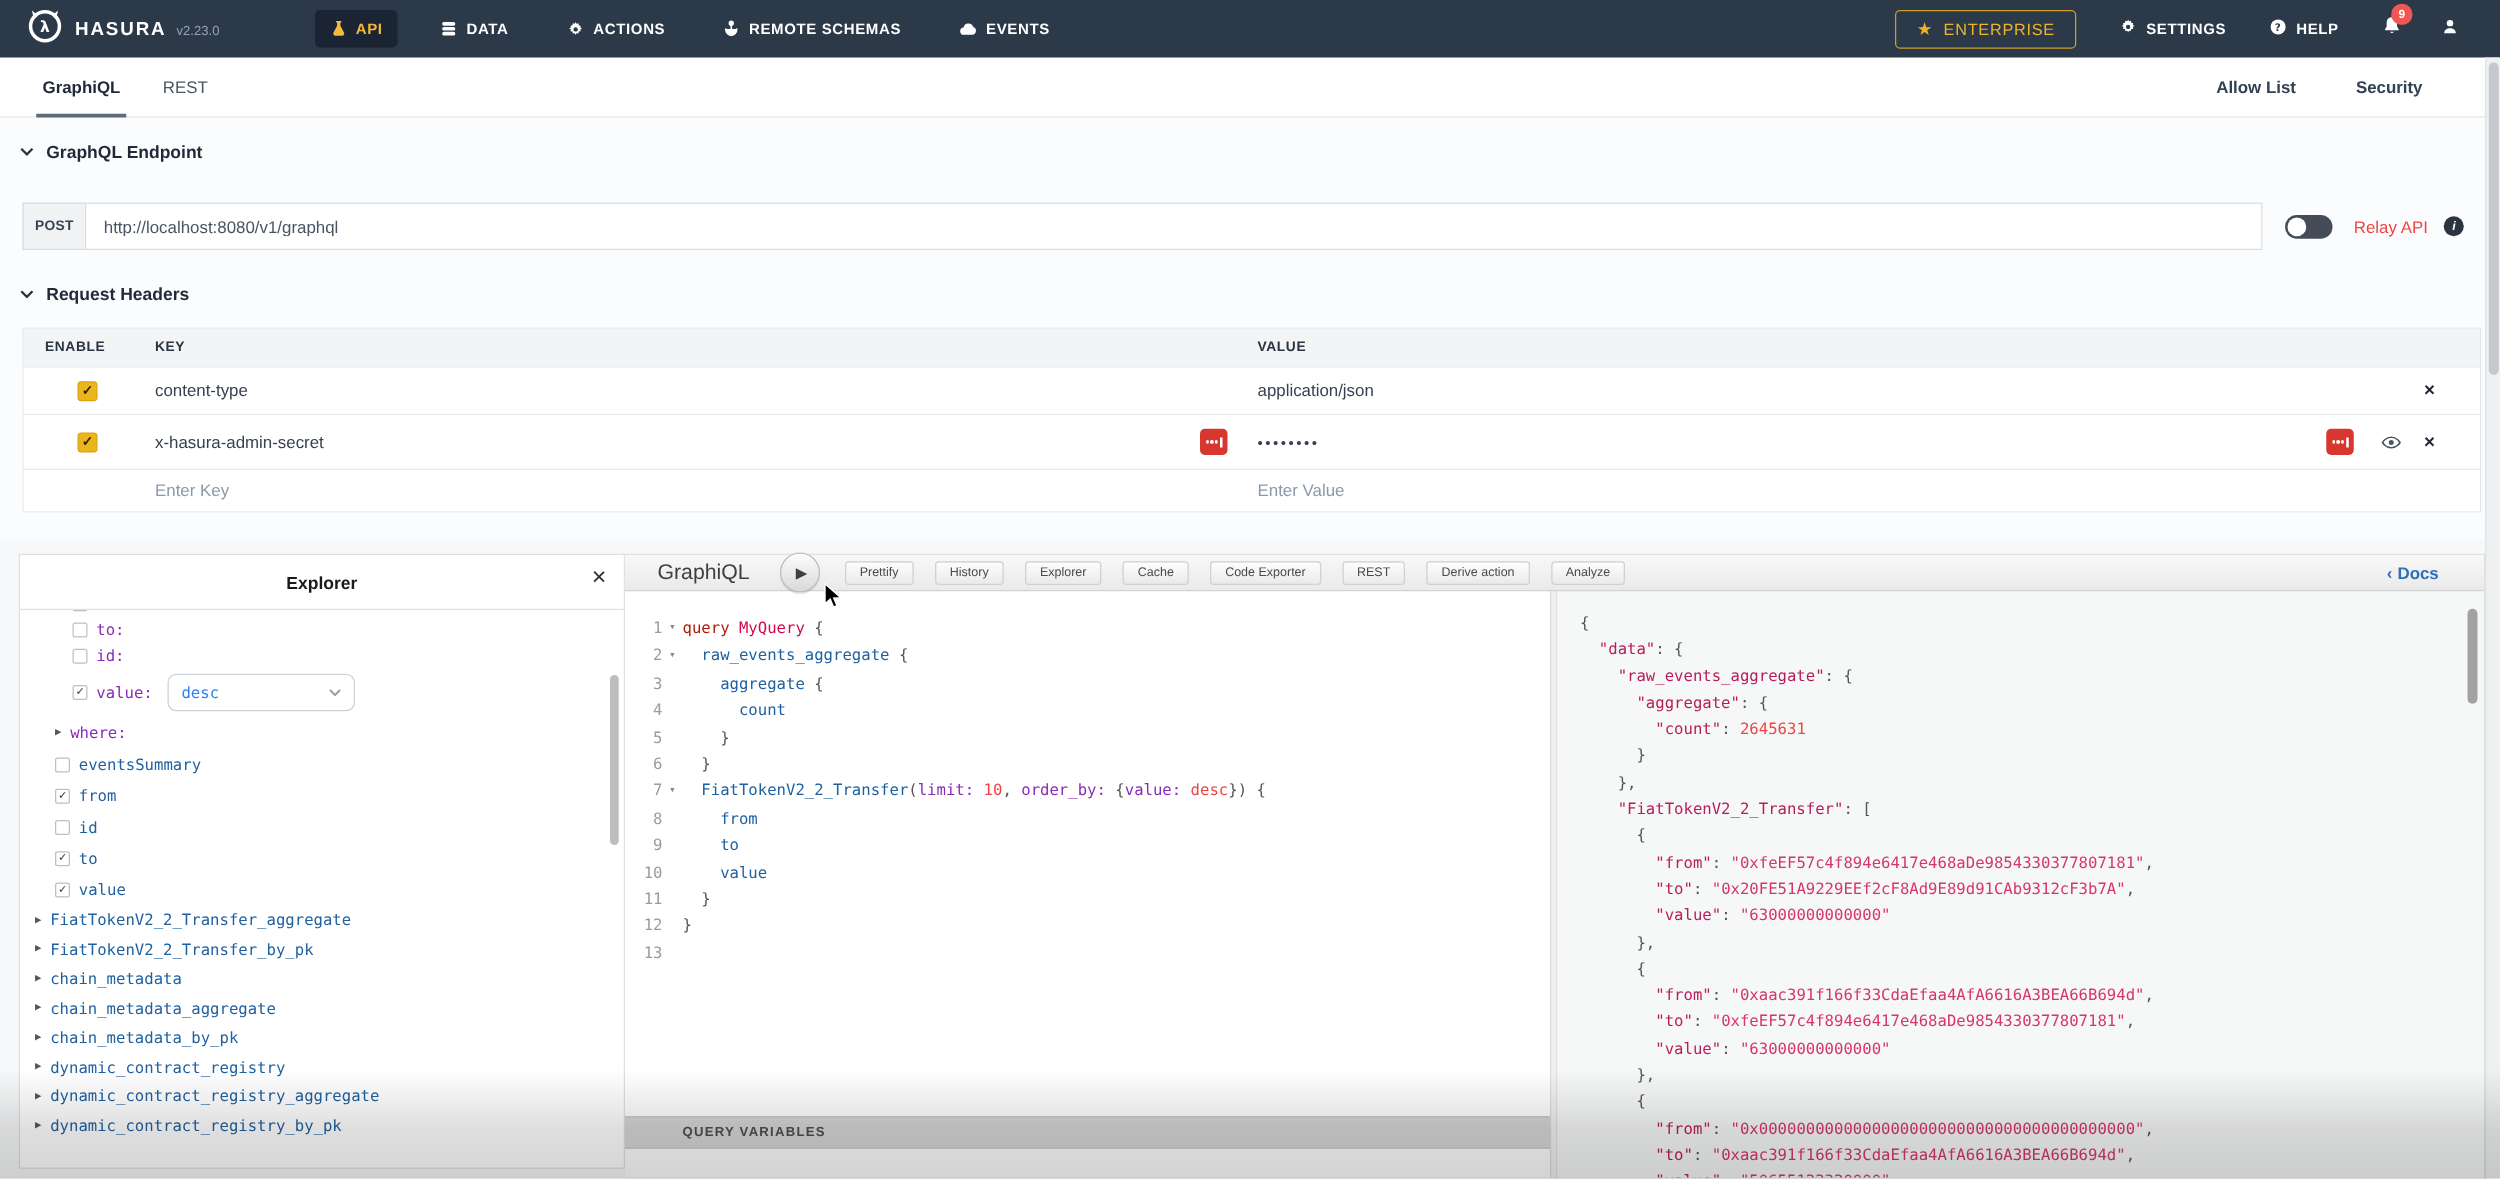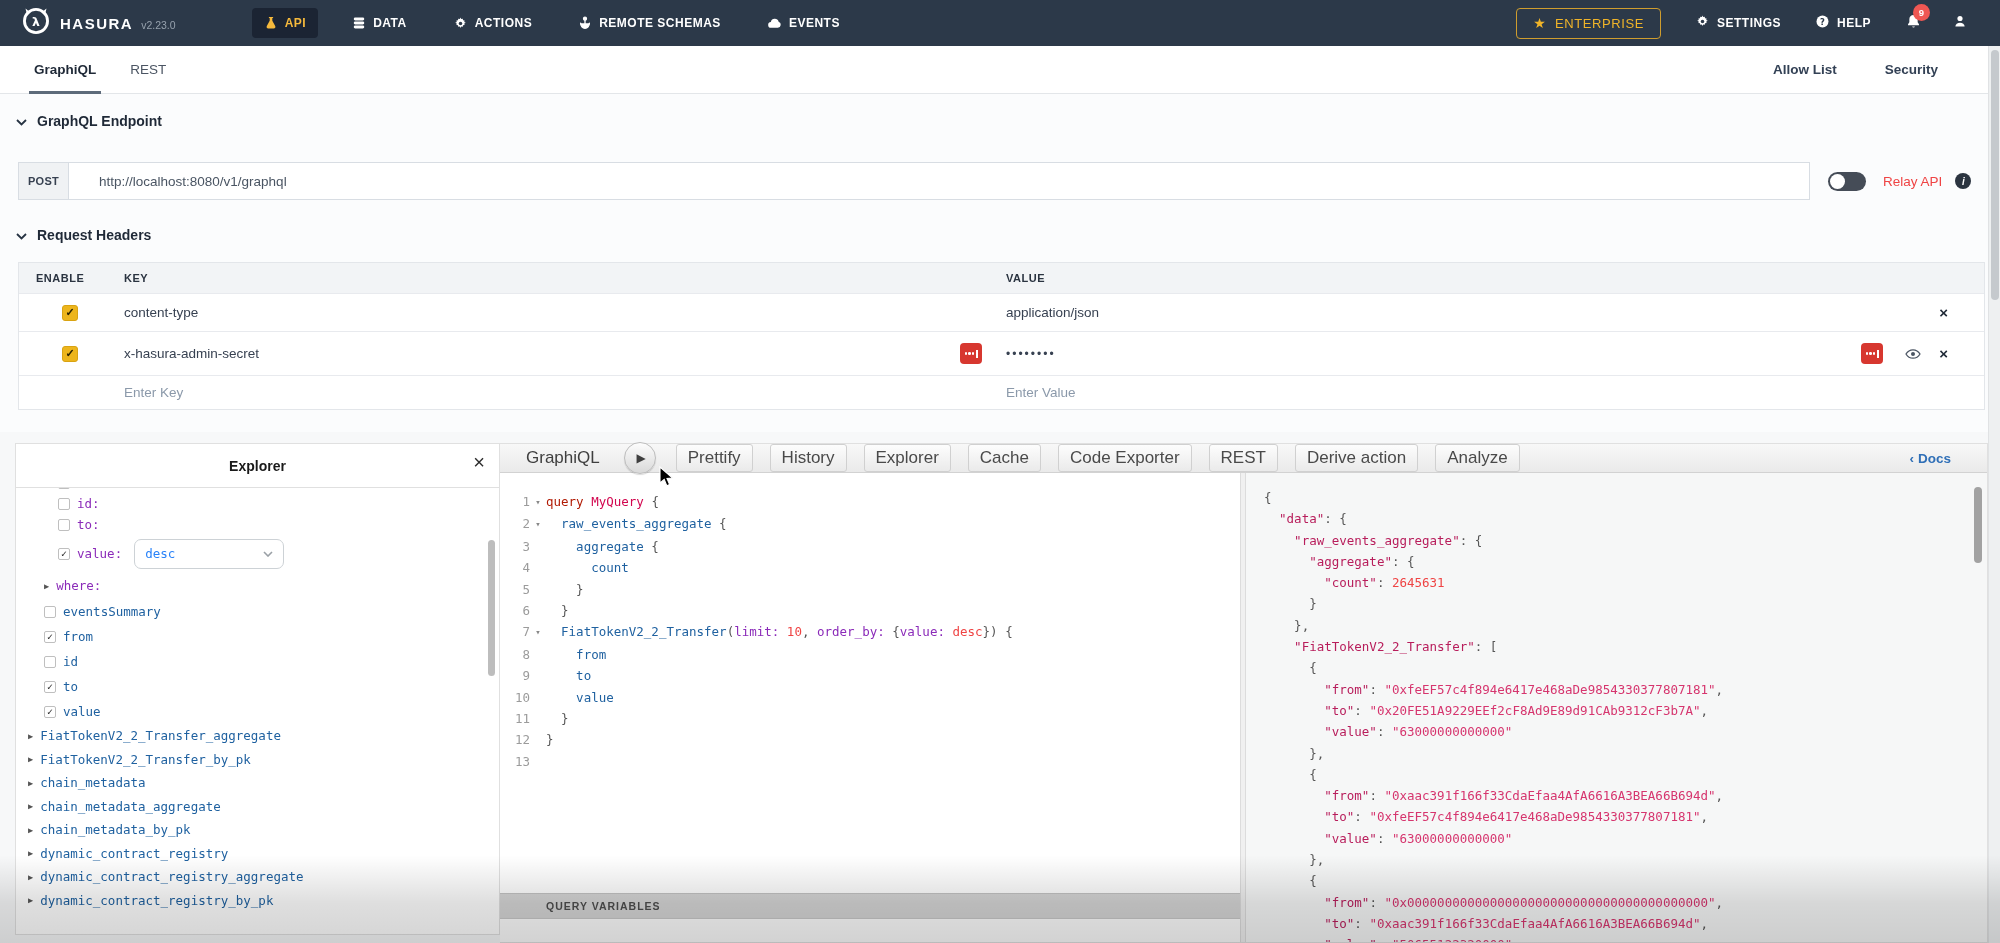--- a/index.html
+++ b/index.html
@@ -38,21 +38,21 @@
   .tabbar-link { font-size:13.5px; font-weight:600; color:#334155; cursor:pointer; }
 
   
   .section-title { position:absolute; left:16px; display:flex; align-items:center; gap:10px; cursor:pointer; }
   .section-title b { font-size:14px; color:#1f2937; }
   .endpoint-title { top:112px; }
   .headers-title { top:226px; }
 
   .endpoint-row { position:absolute; top:162px; left:18px; right:15px; height:38px; display:flex; align-items:center; }
   .post-box { width:50px; height:38px; background:#f0f2f4; border:1px solid #d8dde3; border-right:none; display:flex; align-items:center; justify-content:center; font-size:11px; font-weight:bold; color:#374151; letter-spacing:.3px; }
-  .url-input { width:1742px; height:38px; border:1px solid #d8dde3; background:#fff; font-size:13.5px; color:#4a5563; padding-left:30px; font-family:"Liberation Sans",sans-serif; outline:none; }
+  .url-input { width:1742px; height:38px; border:1px solid #d8dde3; background:#fff; font-size:13.5px; color:#4a5563; padding-left:14px; font-family:"Liberation Sans",sans-serif; outline:none; }
   .toggle { width:38px; height:19px; background:#454c57; border-radius:10px; position:relative; margin-left:18px; cursor:pointer; flex:none; }
   .toggle-knob { position:absolute; left:2px; top:2px; width:15px; height:15px; background:#fff; border-radius:50%; }
   .relay-label { margin-left:17px; font-size:13.5px; color:#ef4444; white-space:nowrap; }
   .info-dot { margin-left:13px; width:16px; height:16px; border-radius:50%; background:#2b3440; color:#fff; font-size:10px; font-weight:bold; font-style:italic; display:flex; align-items:center; justify-content:center; cursor:pointer; flex:none; }
 
   
   .hdr-table { position:absolute; top:262px; left:18px; right:15px; border:1px solid #e3e6ea; background:#fff; }
   .hdr-head { display:flex; background:#f2f4f6; height:30px; align-items:center; font-size:11px; font-weight:bold; color:#2a3340; letter-spacing:.5px; }
   .col-enable { width:87px; padding-left:17px; }
   .col-key { width:890px; padding-left:18px; position:relative; display:flex; align-items:center; }
@@ -93,21 +93,21 @@
   .lbl-field { color:#1F61A0; }
   .ex-dd { margin-left:12px; width:150px; height:30px; border:1px solid #cdd2d6; border-radius:7px; background:#fff; display:flex; align-items:center; padding:0 10px; color:#2882F9; cursor:pointer; }
   .ex-dd svg { margin-left:auto; }
   .explorer-thumb { position:absolute; right:4px; top:96px; width:7px; height:136px; background:#bdbdbd; border-radius:4px; }
 
   
   .gql { position:absolute; left:500px; top:11px; right:0; bottom:0; background:#fff; border:1px solid #e0e0e0; border-left:none; }
   .gql-toolbar { position:absolute; top:0; left:0; right:0; height:29px; background:linear-gradient(#f8f8f8,#eaeaea); border-bottom:1px solid #d2d2d2; display:flex; align-items:center; padding:0 14px; z-index:5; }
   .gql-title { font-size:17px; color:#3f3f3f; margin-left:12px; }
   .play-btn { width:32px; height:32px; border-radius:50%; background:linear-gradient(#fdfdfd,#d9d9d9); border:1px solid #bdbdbd; margin:0 20px 0 24px; display:flex; align-items:center; justify-content:center; color:#3f3f3f; font-size:12px; cursor:pointer; padding-left:3px; flex:none; box-shadow:0 1px 1px rgba(0,0,0,.15); }
-  .tb-btn { background:linear-gradient(#fdfdfd,#eaeaea); border:1px solid #d0d0d0; border-radius:3px; color:#4a4a4a; font-size:17px; padding:3px 11px; margin-right:17px; cursor:pointer; font-family:"Liberation Sans",sans-serif; white-space:nowrap; }
+  .tb-btn { background:linear-gradient(#fdfdfd,#eaeaea); border:1px solid #d0d0d0; border-radius:3px; color:#4a4a4a; font-size:10px; padding:3px 11px; margin-right:17px; cursor:pointer; font-family:"Liberation Sans",sans-serif; white-space:nowrap; }
   .docs-link { margin-left:auto; margin-right:22px; color:#2f6fb7; font-size:13.5px; font-weight:600; cursor:pointer; }
   .docs-link b { font-weight:bold; margin-right:4px; }
 
   .gql-panes { position:absolute; top:29px; left:0; right:0; bottom:0; display:flex; }
   .editor-pane { width:740px; position:relative; background:#fff; overflow:hidden; }
   .pane-divider { width:6px; background:#f0f0f0; border-left:1px solid #dcdcdc; border-right:1px solid #dcdcdc; cursor:col-resize; }
   .result-pane { flex:1; position:relative; background:#f6f7f7; overflow:hidden; }
 
   .code-lines { padding-top:18px; font-family:"DejaVu Sans Mono",monospace; font-size:12.5px; line-height:21.4px; }
   .cl { display:flex; }
@@ -341,25 +341,25 @@
         <span class="explorer-title">Explorer</span>
         <span class="explorer-close">×</span>
       </div>
       <div class="explorer-tree" id="explorerTree">
           <div class="ex-row ex-clip">
             <span class="ex-cb"></span>
             <span class="lbl-arg"></span>
           </div>
           <div class="ex-row ex-arg">
             <span class="ex-cb"></span>
-            <span class="lbl-arg">id:</span>
+            <span class="lbl-arg">to:</span>
           </div>
           <div class="ex-row ex-arg">
             <span class="ex-cb"></span>
-            <span class="lbl-arg">to:</span>
+            <span class="lbl-arg">id:</span>
           </div>
           <div class="ex-row ex-select">
             <span class="ex-cb">✓</span>
             <span class="lbl-arg">value:</span>
             <span class="ex-dd">
               <span>desc</span>
               <span style="margin-left: auto; display: flex;">
                 <svg width="10" height="6" viewBox="0 0 10 6" fill="none" stroke="#9aa0a6" stroke-width="1.6">
                   <path d="M1 1l4 4 4-4"></path>
                 </svg>

